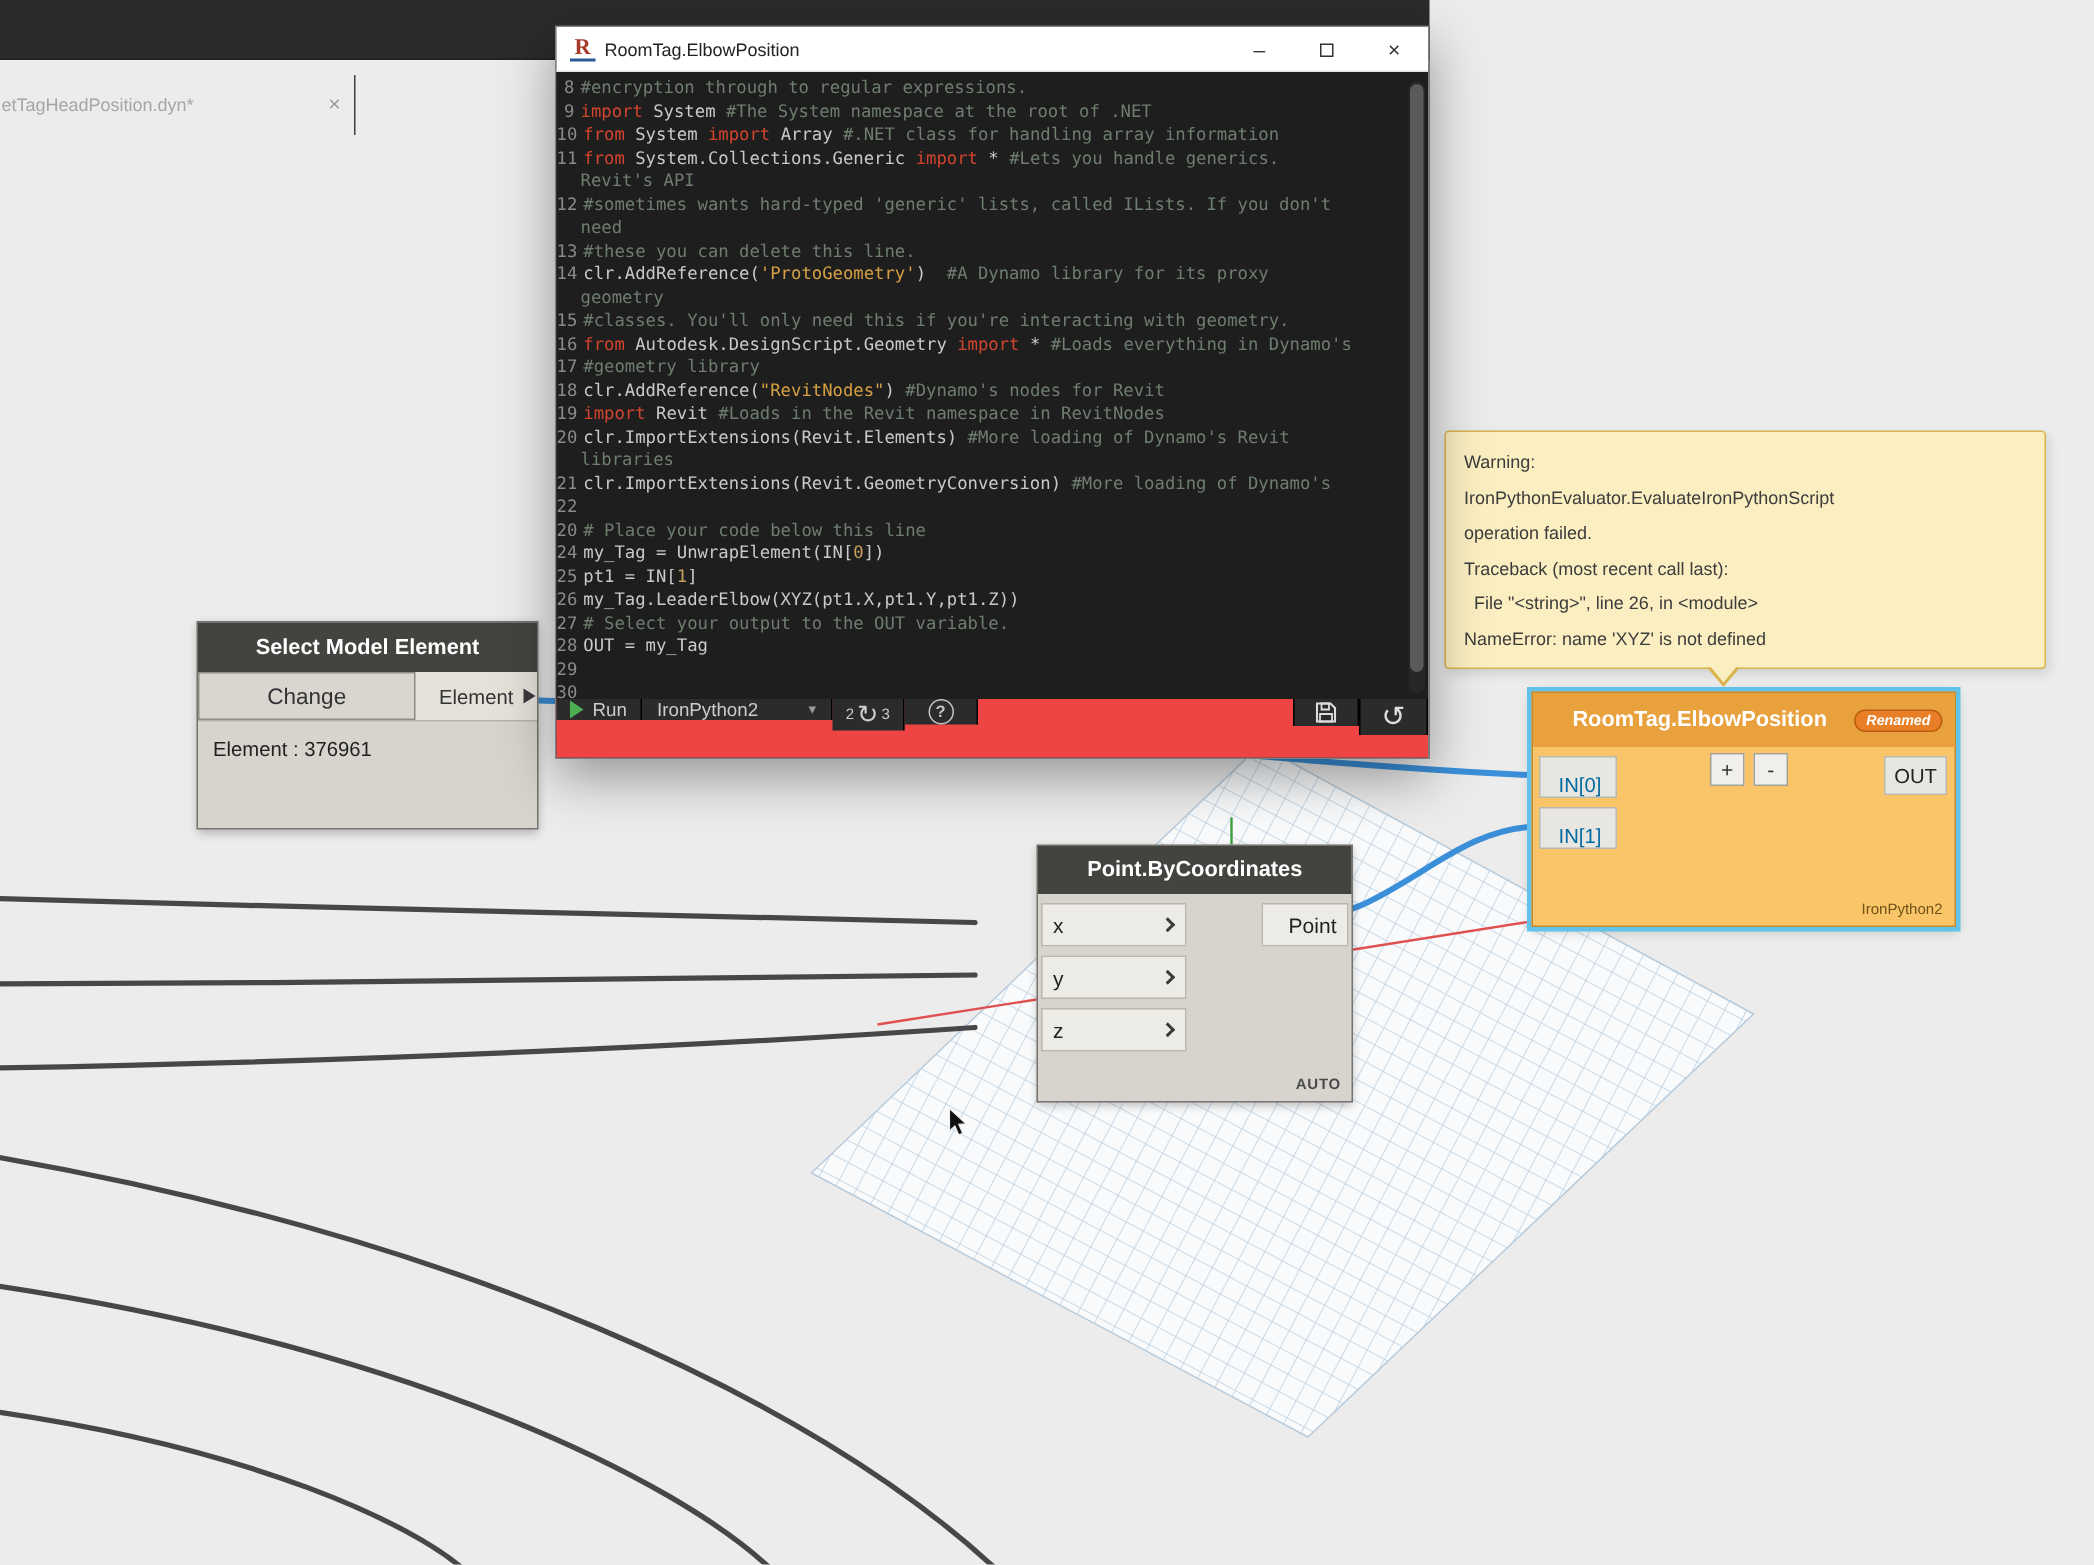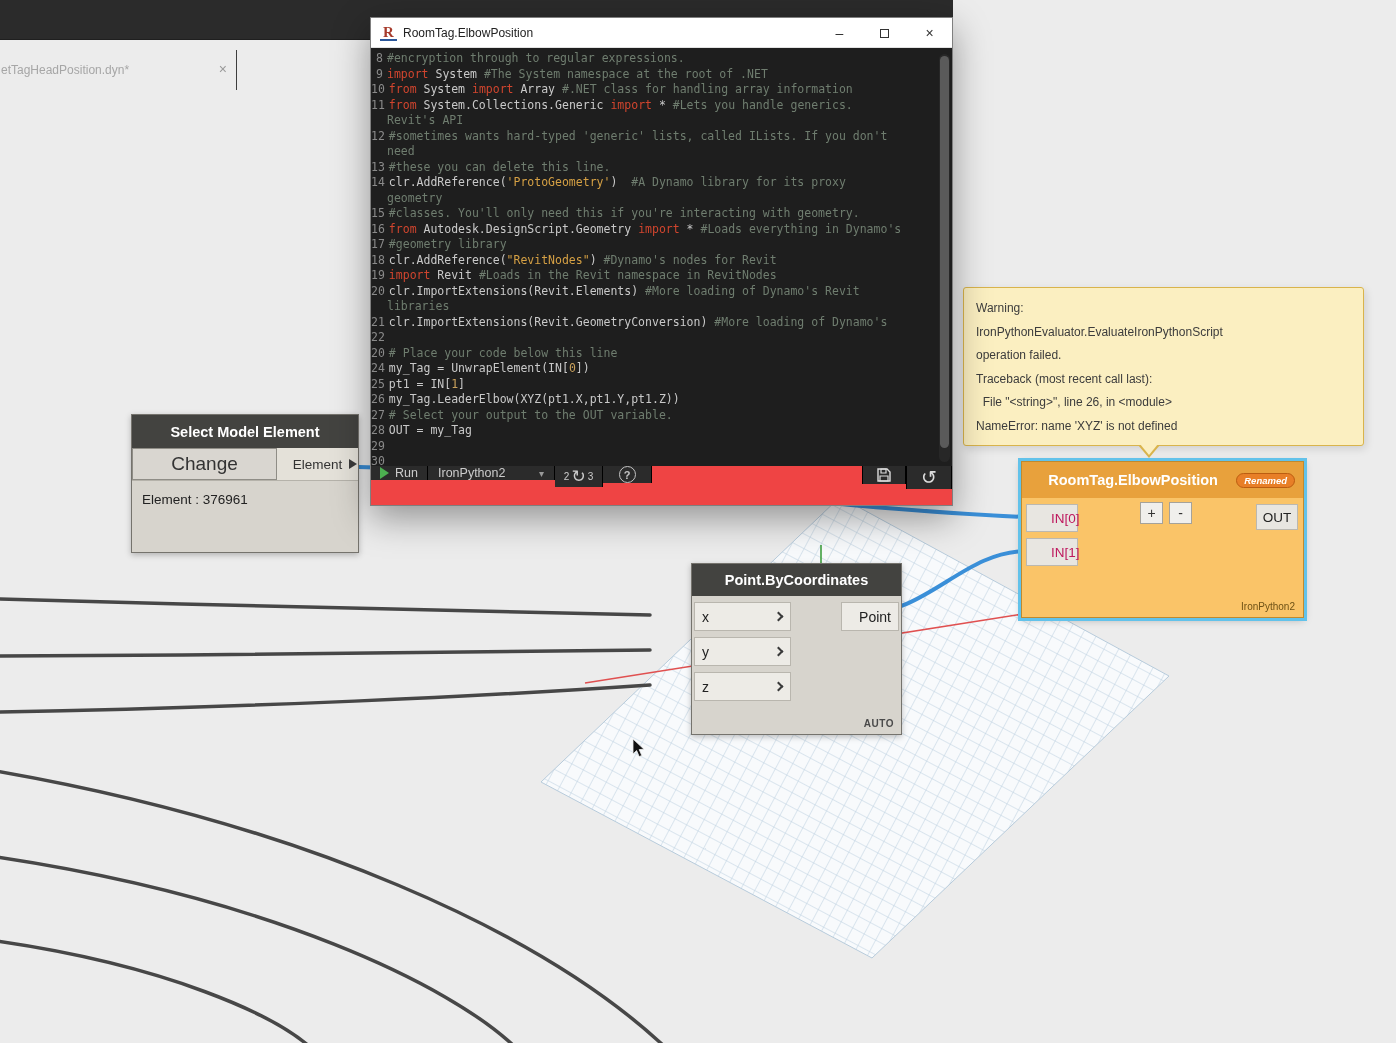--- a/index.html
+++ b/index.html
@@ -66,21 +66,21 @@
   .revert-btn { width:46px; border-left:1px solid #000; font-size:19px; color:#DDD; }
 
   
   .node { position:absolute; z-index:3; box-shadow:0 2px 6px rgba(0,0,0,.25); }
   .node-header { background:#434340; color:#FFF; font-weight:bold; font-size:14.5px;
                  display:flex; align-items:center; justify-content:center; }
 
   .sme { left:131px; top:414px; width:228px; height:139px; border:1px solid #75736D; background:#D7D4CD; }
   .sme .node-header { height:33px; }
   .sme-row { height:33px; display:flex; position:relative; background:#E4E1D9; border-bottom:1px solid #B5B2AA; }
-  .change-btn { width:145px; background:#D9D6D0; border:1px solid #8F8D86; font-size:19px;
+  .change-btn { width:145px; background:#D9D6D0; border:1px solid #8F8D86; font-size:15px;
                 color:#333; font-family:inherit;text-align:center; }
   .sme-port-label { flex:1; display:flex; align-items:center; justify-content:center; font-size:13.5px; color:#333; }
   .sme-tri { position:absolute; right:1px; top:11px; width:0; height:0; border-top:5px solid transparent;
              border-bottom:5px solid transparent; border-left:8px solid #3A3A3A; }
   .sme-body { padding:11px 0 0 10px; font-size:13.5px; color:#222; }
 
   .pbc { left:648px; top:563px; width:211px; height:172px; border:1px solid #75736D; background:#D7D4CD;margin-left:43px; }
   .pbc .node-header { height:32px; }
   .pbc-port { position:absolute; left:2px; width:97px; height:29px; background:#EDEBE6;
               border:1px solid #B9B6AE; display:flex; align-items:center; justify-content:space-between;
@@ -93,22 +93,22 @@
   .pbc-auto { position:absolute; right:7px; bottom:5px; font-size:10px; font-weight:bold;
               color:#4A4A4A; letter-spacing:.5px; }
 
   .rte { left:1021px; top:461px; width:283px; height:157px; background:#FAC468; border:1px solid #C08A2E;
          box-shadow:0 0 0 3px #62C2EA, 0 2px 8px rgba(0,0,0,.25); }
   .rte-header { height:36px; background:#E8A13C; display:flex; align-items:center; padding:0 8px; }
   .rte-title { flex:1; text-align:center; color:#FFF; font-weight:bold; font-size:14.5px; }
   .rte-badge { background:#E87F27; border:1px solid #BB5D10; color:#FFF; font-style:italic;
                font-size:9.5px; font-weight:bold; padding:1px 7px; border-radius:8px; }
   .rte-port { position:absolute; left:4px; width:52px; height:28px; background:#E8E6E1;
-              border:1px solid #BBB8B0; display:flex; align-items:center; padding-left:24px;
-              font-size:13.5px; color:#be185d; }
+              border:1px solid #BBB8B0; display:flex; align-items:flex-end; padding-left:12px;
+              font-size:13.5px; color:#0369a1; }
   .rte-in0 { top:42px; }  .rte-in1 { top:76px; }
   .rte-btn { position:absolute; top:40px; width:23px; height:22px; background:#F0EFEC;
              border:1px solid #A5A29A; font-size:14px; color:#333; display:flex;
              align-items:center; justify-content:center; font-family:inherit; }
   .rte-plus { left:118px; }  .rte-minus { left:147px; }
   .rte-out { position:absolute; right:5px; top:42px; width:42px; height:26px; background:#E8E6E1;
              border:1px solid #BBB8B0; display:flex; align-items:center; justify-content:center;
              font-size:13.5px; color:#222; }
   .rte-engine { position:absolute; right:8px; bottom:5px; font-size:10px; color:#6F5216; }
 

